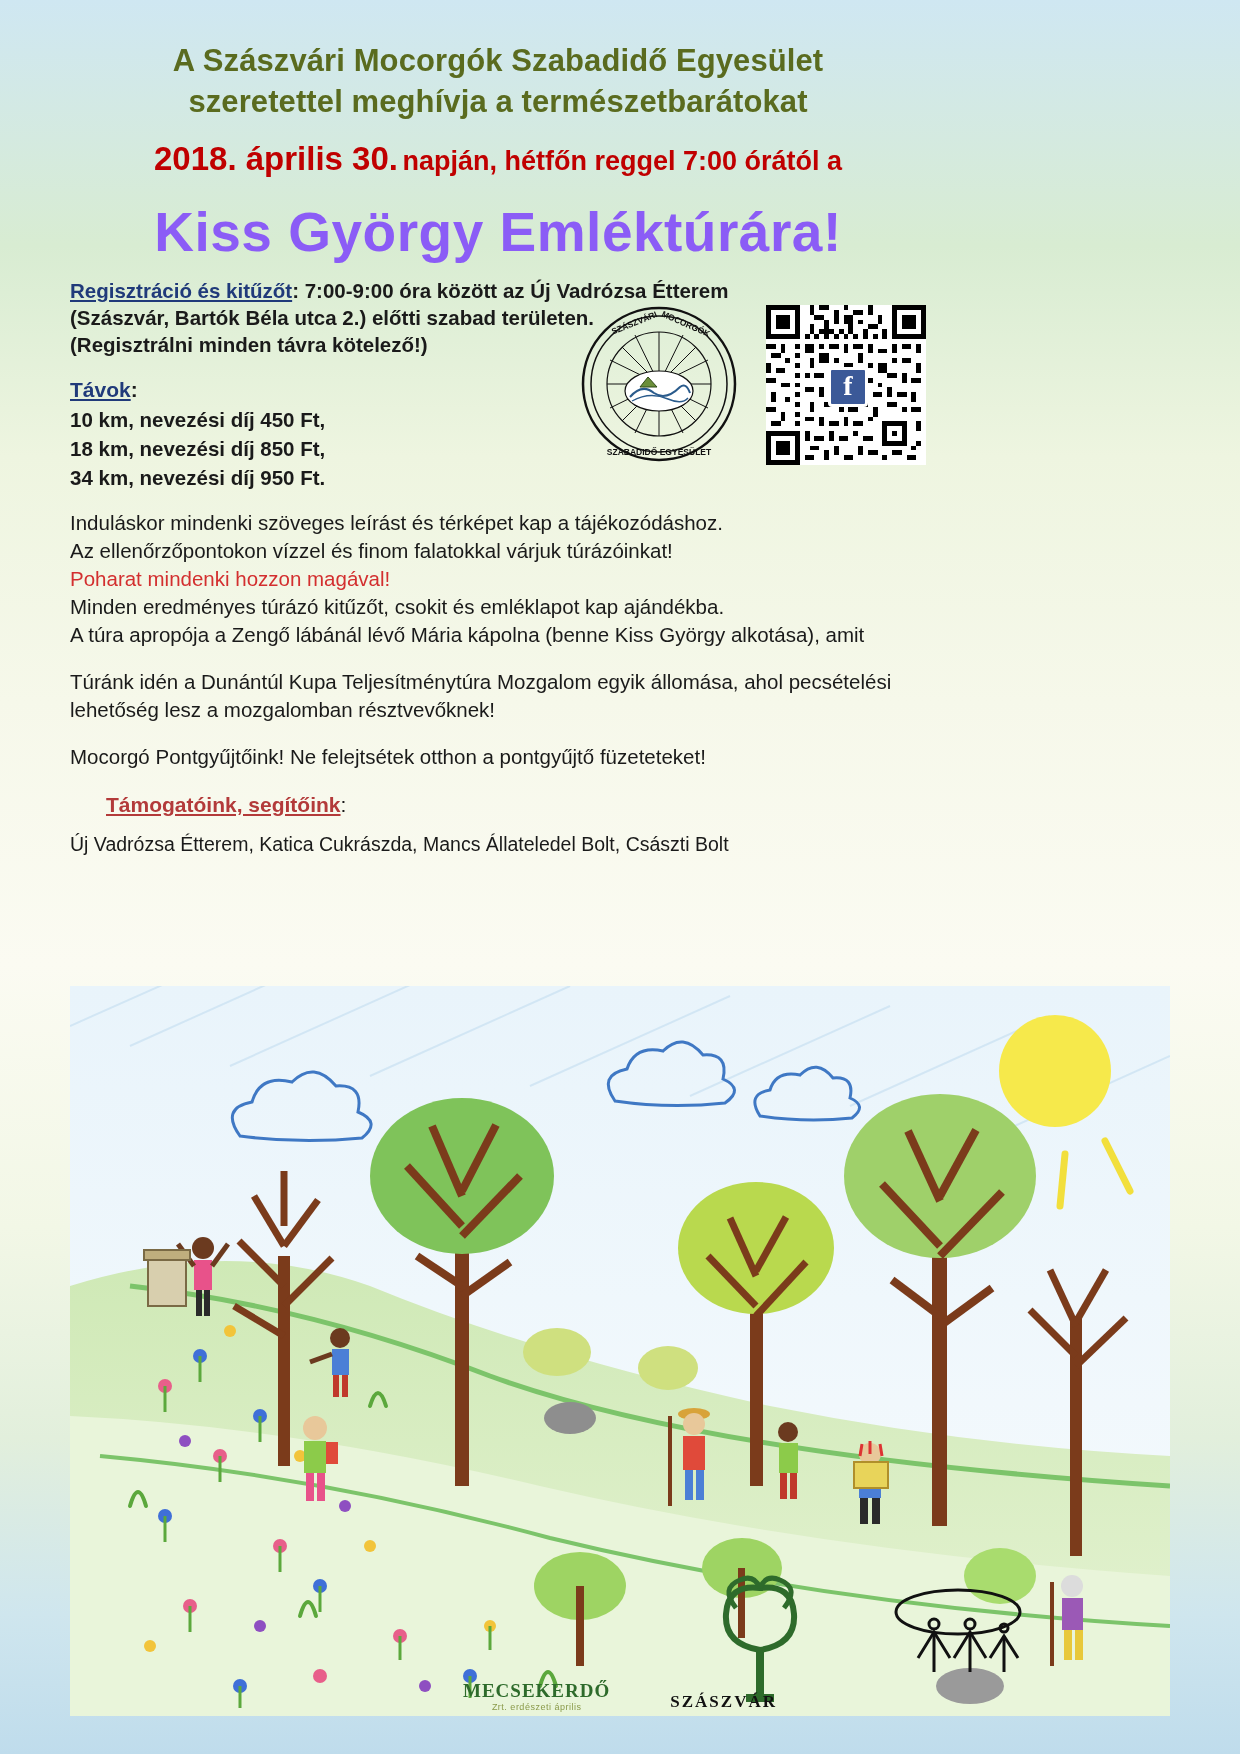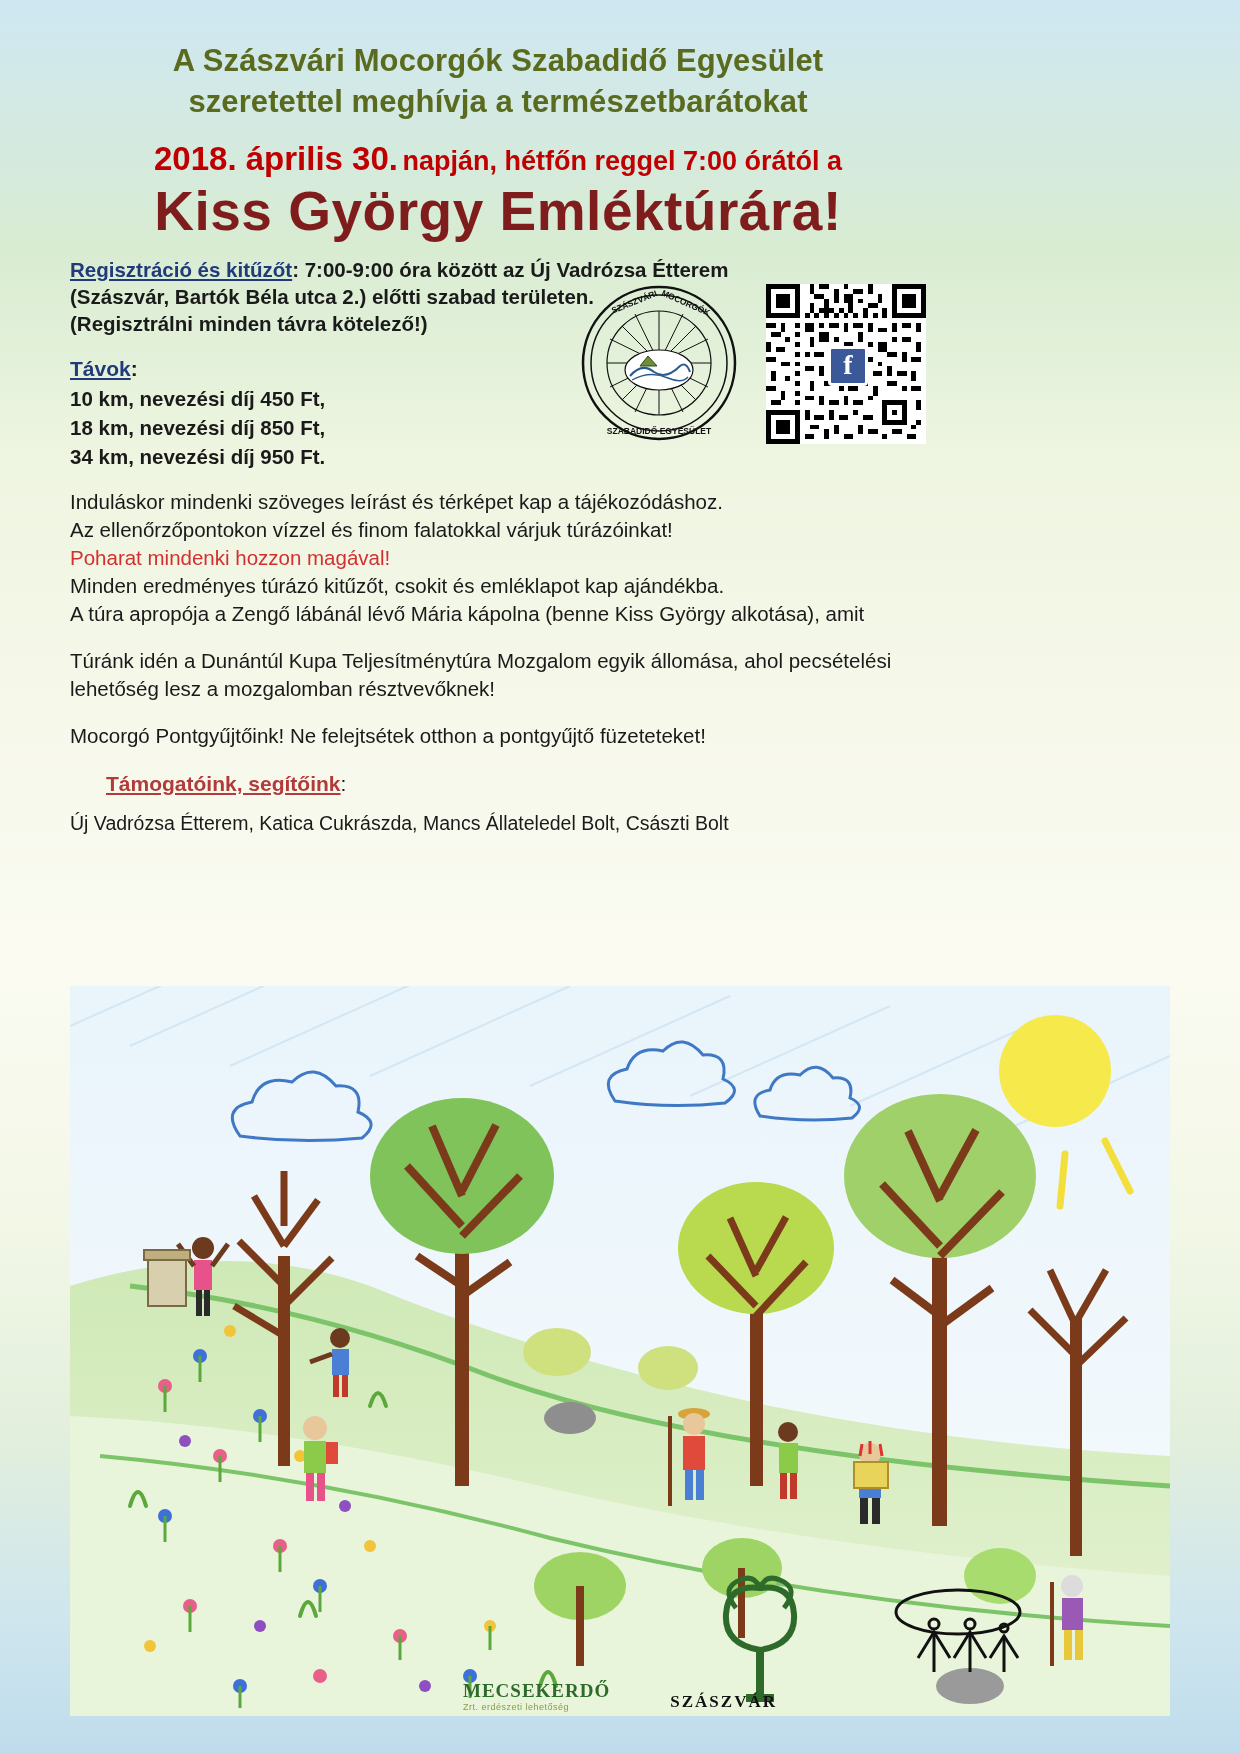--- a/index.html
+++ b/index.html
@@ -50,23 +50,23 @@
     font-weight: bold;
     line-height: 1.15;
   }
   .date-line .big {
     font-size: 33px;
   }
   .date-line .small {
     font-size: 27px;
   }
   .event-title {
-    margin-top: 3px;
+    margin-top: 24px;
     text-align: center;
-    color: #7f1d1d;
+    color: #8b5cf6;
     font-weight: bold;
     font-size: 55px;
     letter-spacing: 0.5px;
     line-height: 1.1;
   }
 
   
   .content {
     position: relative;
     margin-top: 14px;
@@ -180,20 +180,21 @@
     bottom: 4px;
     left: 0;
     width: 100%;
     display: flex;
     justify-content: center;
     gap: 60px;
     align-items: flex-end;
     pointer-events: none;
   }
   .mecsek {
+    text-align: center;
     color: #2e6b2b;
   }
   .mecsek .name {
     font-family: "Liberation Serif", serif;
     font-size: 19px;
     letter-spacing: 1px;
     font-weight: bold;
   }
   .mecsek .sub {
     font-size: 9px;
@@ -706,21 +707,21 @@
           <circle cx="36" cy="26" r="5"></circle>
             <circle cx="72" cy="26" r="5"></circle>
             <circle cx="106" cy="30" r="4"></circle>
         </g>
       </g>
     </svg>
 
     <div class="footer-logos">
       <div class="mecsek">
         <div class="name">MECSEKERDŐ</div>
-        <div class="sub">Zrt. erdészeti lehetőség</div>
+        <div class="sub">Zrt. erdészeti április</div>
       </div>
       <div class="szaszvar">
         <div class="name">SZÁSZVÁR</div>
       </div>
     </div>
   </div>
 
 </div>
 
 </body></html>

